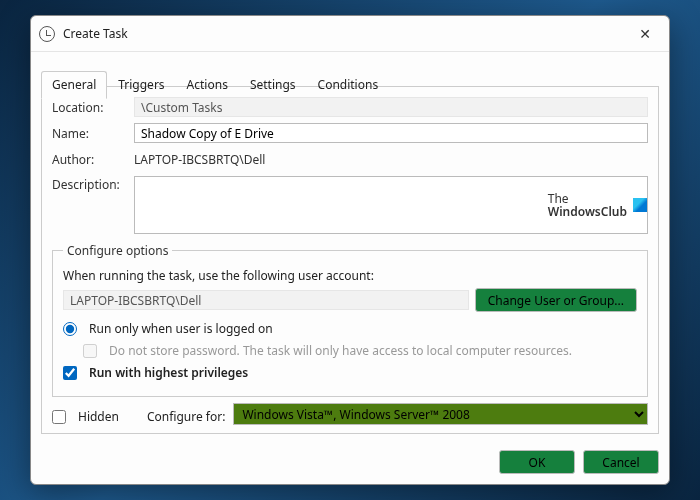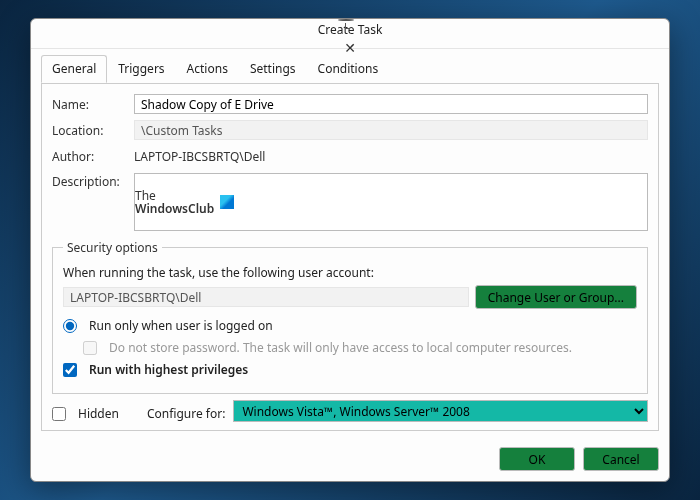--- a/index.html
+++ b/index.html
@@ -1,47 +1,47 @@
 <!DOCTYPE html>
 <html><head>
 <meta charset="utf-8">
 <style>
   * { box-sizing: border-box; font-family: "Segoe UI", system-ui, sans-serif; }
   body { margin: 0; width: 700px; height: 500px; background: linear-gradient(135deg, #0a2540 0%, #1e5a8e 50%, #0a2540 100%); display: flex; align-items: center; justify-content: center; }
   .dialog { width: 640px; background: #fdfdfd; border: 1px solid #888; border-radius: 6px; box-shadow: 0 8px 32px rgba(0,0,0,0.4); overflow: hidden; }
-  .titlebar { display: flex; align-items: center; height: 30px; padding: 0 8px; border-bottom: 1px solid #e5e5e5; flex-direction: column; }
+  .titlebar { display: flex; align-items: center; height: 36px; padding: 0 8px; border-bottom: 1px solid #e5e5e5; }
   .titlebar .icon { width: 16px; height: 16px; border: 1.5px solid #555; border-radius: 50%; position: relative; margin-right: 8px; }
   .titlebar .icon::after { content: ""; position: absolute; width: 4px; height: 5px; border-left: 1.5px solid #555; border-bottom: 1.5px solid #555; top: 3px; left: 6px; }
   .titlebar .title { font-size: 12px; color: #222; flex: 1; }
   .titlebar .close { width: 32px; height: 24px; display: flex; align-items: center; justify-content: center; font-size: 14px; color: #333; cursor: pointer; }
   .body { padding: 6px 10px 8px 10px; font-size: 12px; color: #222; }
   .tabs { display: flex; border-bottom: 1px solid #ccc; font-size: 12px; }
-  .tab { padding: 4px 10px 5px 10px; cursor: pointer; position: relative; top: 0; border: 1px solid transparent; }
+  .tab { padding: 4px 10px 5px 10px; cursor: pointer; position: relative; top: 13px; border: 1px solid transparent; }
   .tab.active { background: #fdfdfd; border: 1px solid #ccc; border-bottom: 1px solid #fdfdfd; border-radius: 3px 3px 0 0; }
   .tabcontent { border: 1px solid #ccc; border-top: none; padding: 10px 10px 8px 10px; }
   .row { display: flex; align-items: center; margin-bottom: 6px; gap: 6px; }
   .lbl { width: 76px; color: #333; }
   .txt-input { flex: 1; border: 1px solid #bbb; padding: 2px 6px; font-size: 12px; height: 20px; background: #fff; }
   .ro { flex: 1; padding: 2px 6px; font-size: 12px; background: #f2f2f2; border: 1px solid #e6e6e6; color: #555; height: 20px; display:flex; align-items:center; }
   .plain { flex: 1; padding: 2px 0; font-size: 12px; color: #333; }
-  .desc { flex: 1; height: 58px; border: 1px solid #bbb; background: #fff; display:flex; align-items:center; justify-content:flex-start; color:#333; font-size:12px; position:relative; }
+  .desc { flex: 1; height: 58px; border: 1px solid #bbb; background: #fff; display:flex; align-items:center; justify-content:flex-end; color:#333; font-size:12px; position:relative; }
   .desc .brand { display:flex; align-items:center; gap:6px; }
   .desc .sq { width:14px; height:14px; background: linear-gradient(135deg,#2ac1f0 40%,#0078d4 60%); }
   fieldset { border: 1px solid #ccc; margin: 8px 0 6px 0; padding: 8px 10px 10px 10px; }
   legend { font-size: 12px; padding: 0 4px; color: #333; }
   .acct-row { display:flex; gap:6px; align-items:center; margin: 4px 0 8px 0; }
   .acct-box { flex:1; background:#f2f2f2; border:1px solid #e6e6e6; padding:2px 6px; color:#555; height:20px; display:flex; align-items:center; }
   .btn { background:#15803d; border:1px solid #bbb; padding:3px 12px; font-size:12px; border-radius:3px; cursor:pointer; height:24px; }
   .radio-row, .check-row { display:flex; align-items:center; gap:12px; margin: 5px 0; }
   input[type=radio], input[type=checkbox] { width:14px; height:14px; accent-color:#0067c0; margin:0; }
   .check-row.disabled { color:#999; margin-left:20px; }
   .check-row.disabled input { accent-color:#ccc; }
   .bold { font-weight:600; }
   .bottom { display:flex; align-items:flex-end; gap:8px; margin-top:6px; }
-  .select { flex:1; border:1px solid #bbb; height:22px; font-size:12px; padding:0 4px; background:#14b8a6; }
+  .select { flex:1; border:1px solid #bbb; height:22px; font-size:12px; padding:0 4px; background:#4d7c0f; }
   .footer { display:flex; justify-content:flex-end; gap:8px; padding:8px 10px 10px 10px; }
   .footer .btn { min-width:76px; }
 </style>
 </head>
 <body>
 
 <div class="dialog">
   <div class="titlebar">
     <span class="icon"></span>
     <span class="title">Create Task</span>
@@ -50,46 +50,46 @@
   <div class="body">
     <div class="tabs">
       <div class="tab active">General</div>
       <div class="tab">Triggers</div>
       <div class="tab">Actions</div>
       <div class="tab">Settings</div>
       <div class="tab">Conditions</div>
     </div>
     <div class="tabcontent">
       <div class="row">
+        <span class="lbl">Location:</span>
+        <span class="ro">\Custom Tasks</span>
+      </div>
+      <div class="row">
         <span class="lbl">Name:</span>
         <input class="txt-input" value="Shadow Copy of E Drive" style="">
-      </div>
-      <div class="row">
-        <span class="lbl">Location:</span>
-        <span class="ro">\Custom Tasks</span>
       </div>
       <div class="row">
         <span class="lbl">Author:</span>
         <span class="plain">LAPTOP-IBCSBRTQ\Dell</span>
       </div>
       <div class="row" style="align-items:flex-start;">
         <span class="lbl">Description:</span>
         <div class="desc">
           <div class="brand">
             <div style="line-height:1.1;text-align:left;">
               <div>The</div>
               <div class="bold">WindowsClub</div>
             </div>
             <span class="sq"></span>
           </div>
         </div>
       </div>
 
       <fieldset>
-        <legend>Security options</legend>
+        <legend>Configure options</legend>
         <div>When running the task, use the following user account:</div>
         <div class="acct-row">
           <span class="acct-box">LAPTOP-IBCSBRTQ\Dell</span>
           <button class="btn">Change User or Group...</button>
         </div>
         <label class="radio-row">
           <input type="radio" name="runmode" checked="" style="">
           <span>Run only when user is logged on</span>
         </label>
         <label class="check-row disabled">

